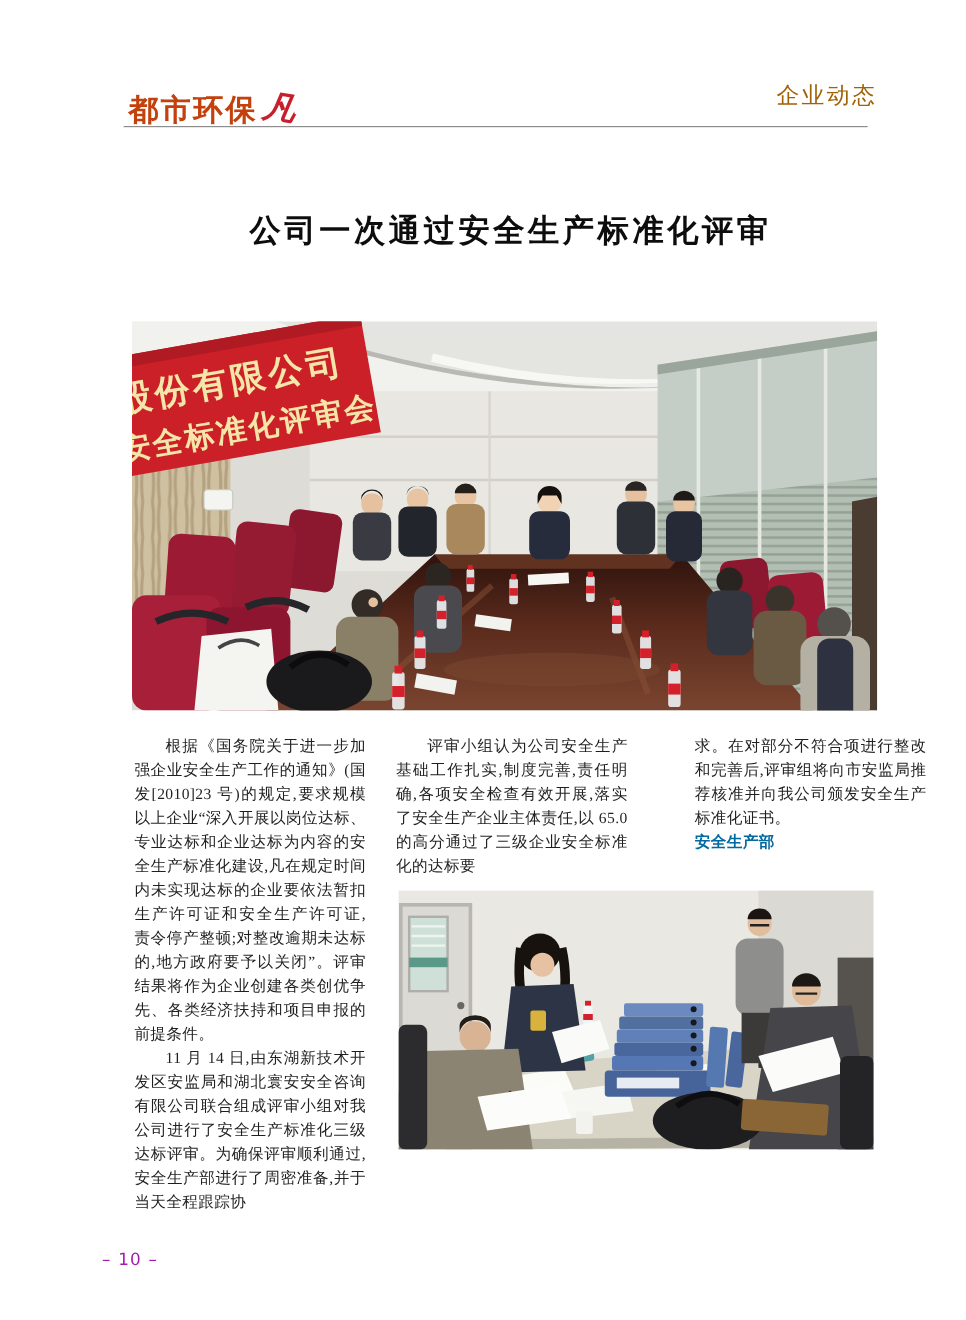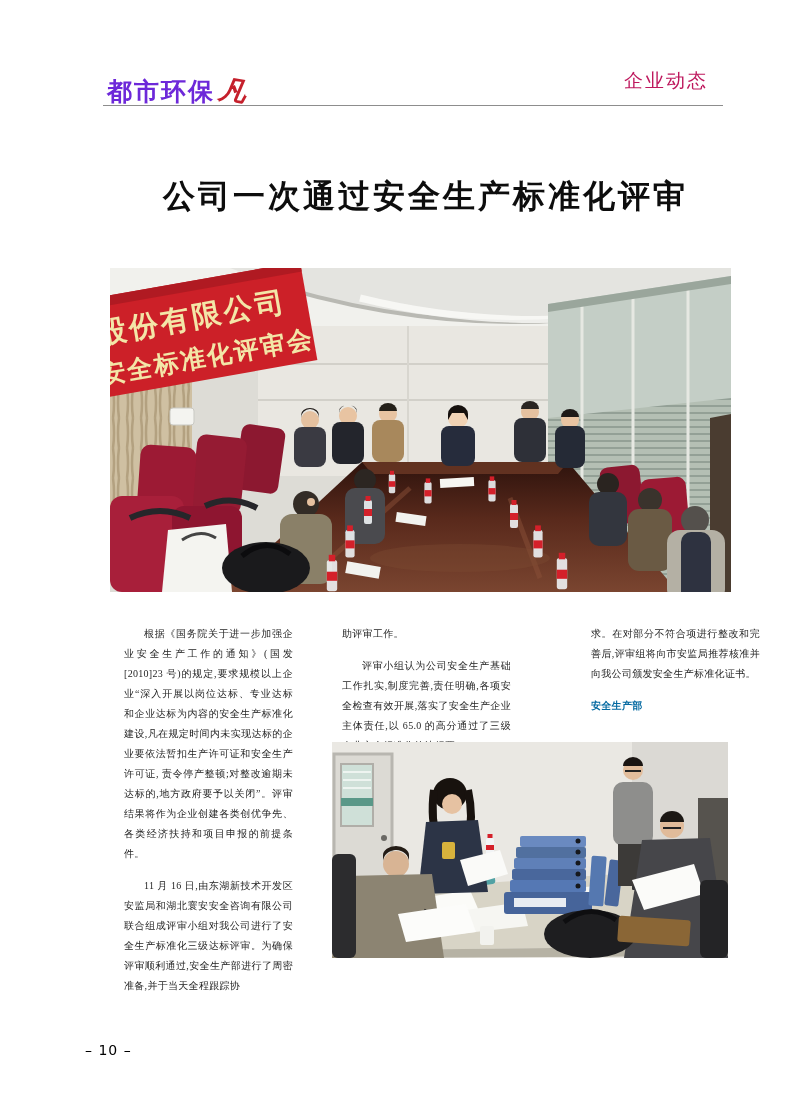--- a/index.html
+++ b/index.html
@@ -5,62 +5,62 @@
   html,body{margin:0;padding:0;background:#888;}
   .page{
     position:relative;width:805px;height:1100px;background:#ffffff;
     margin:0 auto;overflow:hidden;
     font-family:"Liberation Serif","DejaVu Serif",serif;
   }
   
   .masthead{position:absolute;left:107px;top:64px;height:40px;display:flex;align-items:flex-end;}
   .logo-text{
     font-family:"DejaVu Sans","Liberation Sans",sans-serif;
-    font-weight:bold;font-size:25px;color:#6d28d9;letter-spacing:2px;line-height:1;
+    font-weight:bold;font-size:25px;color:#c2410c;letter-spacing:2px;line-height:1;
   }
   .logo-mark{
     font-family:"DejaVu Serif","Liberation Serif",serif;
     font-style:italic;font-weight:bold;font-size:27px;color:#c5202c;
     display:inline-block;transform:rotate(9deg);margin-left:4px;line-height:1;
   }
   .section-label{
-    position:absolute;right:97px;top:70px;
-    font-family:Liberation Sans, sans-serif;
-    font-size:19px;color:#be185d;letter-spacing:2px;line-height:1.2;
+    position:absolute;right:74px;top:70px;
+    font-family:Liberation Mono, monospace;
+    font-size:19px;color:#a16207;letter-spacing:2px;line-height:1.2;
   }
   .header-rule{position:absolute;left:103px;top:105px;width:620px;height:1px;background:#8d8d8d;}
   
   .article-title{
     position:absolute;left:112px;top:176px;width:627px;
-    text-align:center;font-size:32px;font-weight:bold;color:#0d0d0d;
+    text-align:center;font-size:26px;font-weight:bold;color:#0d0d0d;
     letter-spacing:3px;line-height:1.3;margin:0;
   }
   
   .photo1{position:absolute;left:110px;top:268px;width:621px;height:324px;}
   .photo2{position:absolute;left:332px;top:742px;width:396px;height:216px;}
   .photo1 svg,.photo2 svg{display:block;width:100%;height:100%;}
   
   .col{position:absolute;top:612px;width:193px;color:#1f1f1f;}
   .col1{left:112px;}
   .col2{left:330px;}
   .col3{left:579px;}
   .col p{
-    margin:12px;font-size:10px;line-height:20px;text-align:justify;
+    margin:0;font-size:13px;line-height:20px;text-align:justify;
     text-justify:inter-ideograph;letter-spacing:0.3px;
   }
   .col p.indent{text-indent:2em;}
   .signature{
     margin:0;font-size:13.5px;line-height:20px;font-weight:bold;
     text-align:right;padding-right:3px;letter-spacing:1px;color:#0369a1;
   }
   
   .page-number{
     position:absolute;left:85px;top:1042px;
     font-family:"DejaVu Sans","Liberation Sans",sans-serif;
-    font-size:14px;color:#000000;letter-spacing:1px;
+    font-size:14px;color:#a21caf;letter-spacing:1px;
   }
 </style>
 </head>
 <body>
 
 <div class="page">
 
   <div class="masthead">
     <span class="logo-text">都市环保</span>
     <span class="logo-mark">凡</span>
@@ -251,24 +251,23 @@
 
       <polygon points="58,262 116,256 122,324 52,324" fill="#f4f4f0"></polygon>
       <path d="M72,272 q18,-12 34,-2" stroke="#444" stroke-width="3" fill="none"></path>
       <ellipse cx="156" cy="300" rx="44" ry="26" fill="#1a1a1c"></ellipse>
       <path d="M132,288 q24,-20 48,-2" stroke="#0c0c0e" stroke-width="5" fill="none"></path>
     </svg>
   </div>
 
   <div class="col col1">
     <p class="indent">根据《国务院关于进一步加强企业安全生产工作的通知》(国发[2010]23 号)的规定,要求规模以上企业“深入开展以岗位达标、专业达标和企业达标为内容的安全生产标准化建设,凡在规定时间内未实现达标的企业要依法暂扣生产许可证和安全生产许可证, 责令停产整顿;对整改逾期未达标的,地方政府要予以关闭”。评审结果将作为企业创建各类创优争先、各类经济扶持和项目申报的前提条件。</p>
-    <p class="indent">11 月 16 日,由东湖新技术开发区安监局和湖北寰安安全咨询有限公司联合组成评审小组对我公司进行了安全生产标准化三级达标评审。为确保评审顺利通过,安全生产部进行了周密准备,并于当天全程跟踪协</p>
+    <p class="indent">11 月 14 日,由东湖新技术开发区安监局和湖北寰安安全咨询有限公司联合组成评审小组对我公司进行了安全生产标准化三级达标评审。为确保评审顺利通过,安全生产部进行了周密准备,并于当天全程跟踪协</p>
   </div>
   <div class="col col2">
-    <p>助评审工作。</p>
     <p class="indent">评审小组认为公司安全生产基础工作扎实,制度完善,责任明确,各项安全检查有效开展,落实了安全生产企业主体责任,以 65.0 的高分通过了三级企业安全标准化的达标要</p>
   </div>
   <div class="col col3">
     <p>求。在对部分不符合项进行整改和完善后,评审组将向市安监局推荐核准并向我公司颁发安全生产标准化证书。</p>
     <p class="signature">安全生产部</p>
   </div>
 
   <div class="photo2">
     <svg viewBox="0 0 396 216" preserveAspectRatio="none">
 

